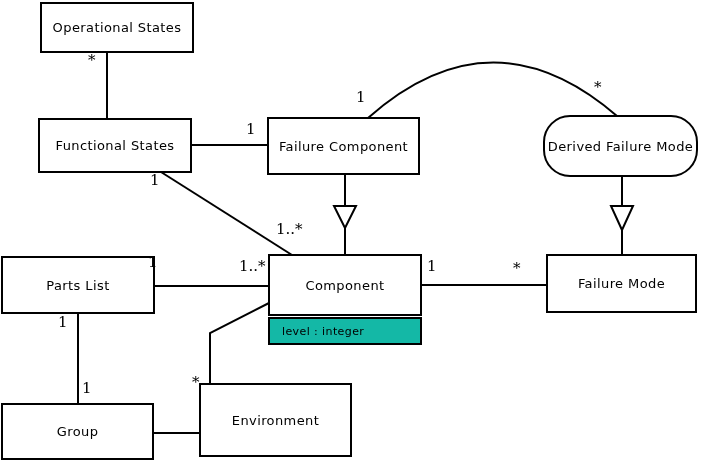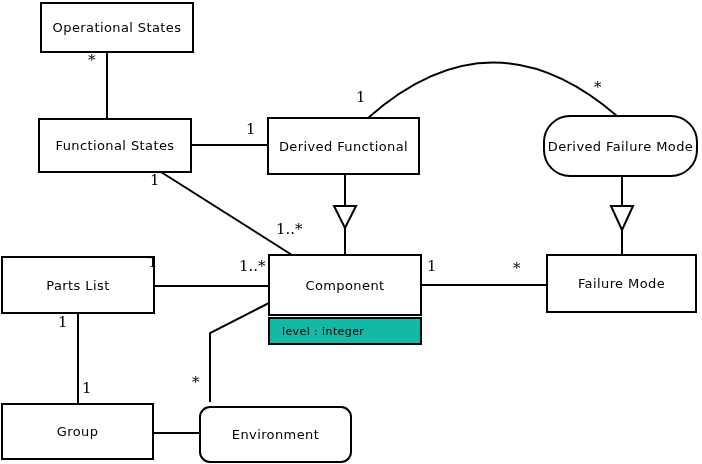--- a/index.html
+++ b/index.html
@@ -88,21 +88,21 @@
 
   <div class="uml-box" style="left:40px; top:2px; width:154px; height:51px;">
     <span>Operational States</span>
   </div>
 
   <div class="uml-box" style="left:38px; top:118px; width:154px; height:55px;">
     <span>Functional States</span>
   </div>
 
   <div class="uml-box" style="left:267px; top:117px; width:153px; height:58px;">
-    <span>Derived Functional</span>
+    <span>Failure Component</span>
   </div>
 
   <div class="uml-box" style="left:543px; top:115px; width:155px; height:62px;border-radius:27px;">
     <span>Derived Failure Mode</span>
   </div>
 
   <div class="uml-box" style="left:1px; top:256px; width:154px; height:58px;text-align:center;">
     <span>Parts List</span>
   </div>
 
@@ -114,21 +114,21 @@
   </div>
 
   <div class="uml-box" style="left:546px; top:254px; width:151px; height:59px;">
     <span>Failure Mode</span>
   </div>
 
   <div class="uml-box" style="left:1px; top:403px; width:153px; height:57px;">
     <span>Group</span>
   </div>
 
-  <div class="uml-box" style="left:199px; top:406px; width:153px; height:57px;border-radius:11px;">
+  <div class="uml-box" style="left:199px; top:383px; width:153px; height:74px;">
     <span>Environment</span>
   </div>
 
   <span class="mult" style="left:88px;  top:53px;">*</span>
   <span class="mult" style="left:246px; top:122px;">1</span>
   <span class="mult" style="left:150px; top:173px;">1</span>
   <span class="mult" style="left:276px; top:222px;">1..*</span>
   <span class="mult" style="left:356px; top:90px;">1</span>
   <span class="mult" style="left:594px; top:80px;">*</span>
   <span class="mult" style="left:148px; top:255px;">1</span>

